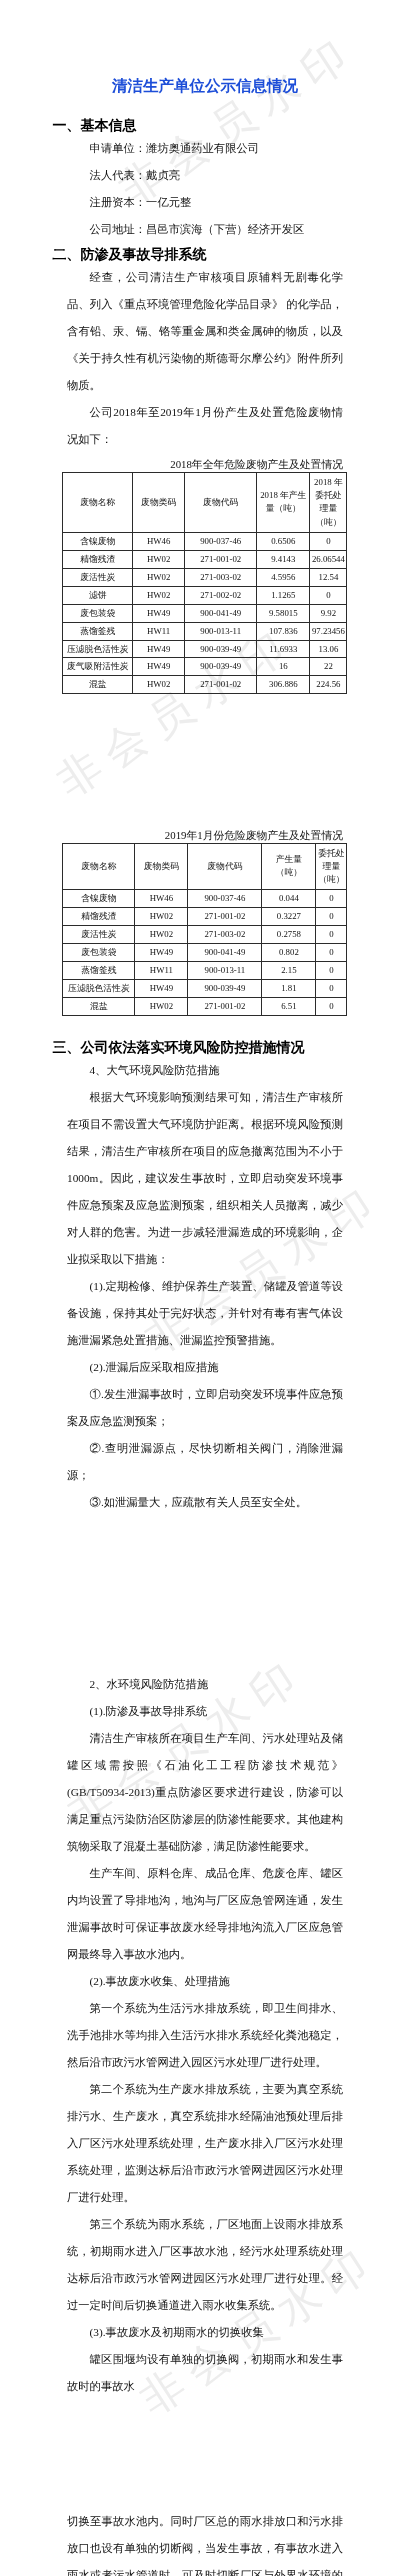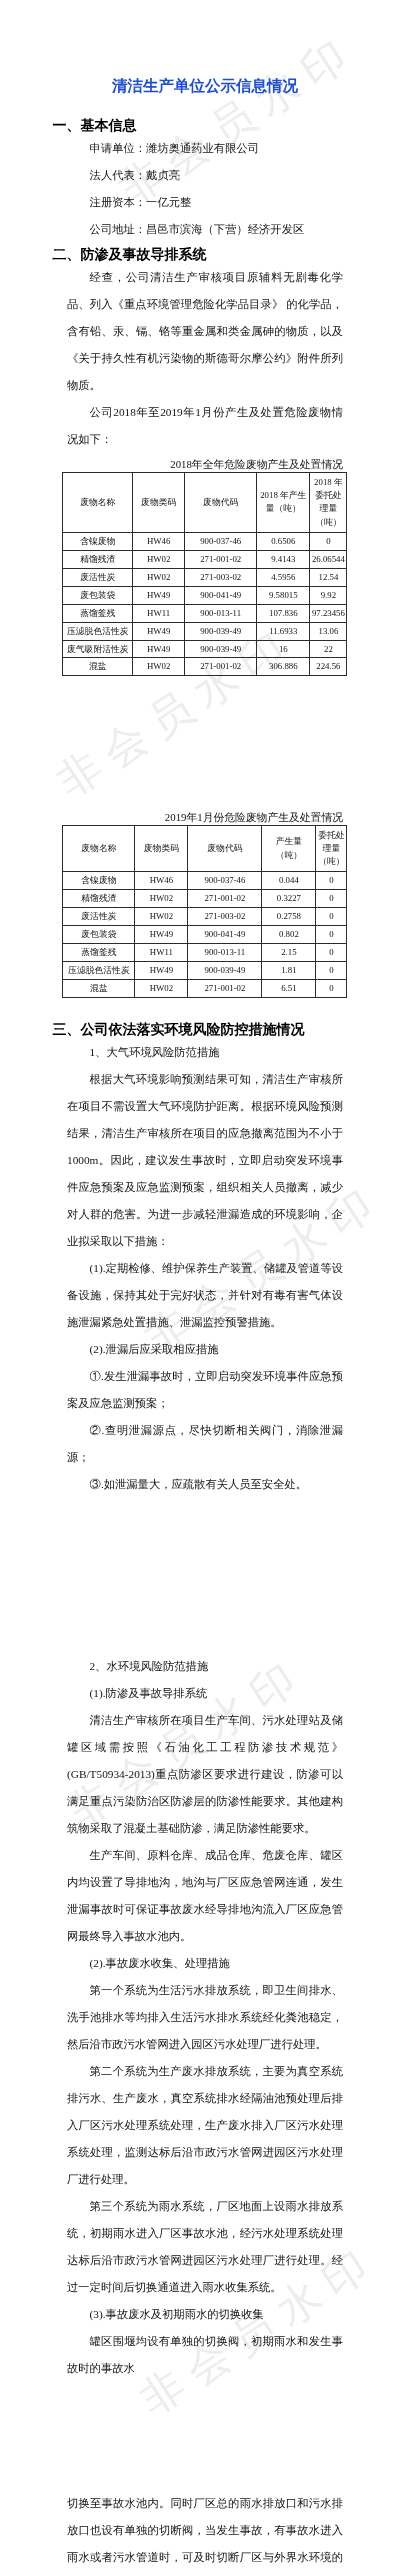--- a/index.html
+++ b/index.html
@@ -86,20 +86,27 @@
           <td>26.06544</td>
         </tr>
         <tr>
           <td>废活性炭</td>
           <td>HW02</td>
           <td>271-003-02</td>
           <td>4.5956</td>
           <td>12.54</td>
         </tr>
         <tr>
+          <td>滤饼</td>
+          <td>HW02</td>
+          <td>271-002-02</td>
+          <td>1.1265</td>
+          <td>0</td>
+        </tr>
+        <tr>
           <td>废包装袋</td>
           <td>HW49</td>
           <td>900-041-49</td>
           <td>9.58015</td>
           <td>9.92</td>
         </tr>
         <tr>
           <td>蒸馏釜残</td>
           <td>HW11</td>
           <td>900-013-11</td>
@@ -190,21 +197,21 @@
           <td>混盐</td>
           <td>HW02</td>
           <td>271-001-02</td>
           <td>6.51</td>
           <td>0</td>
         </tr>
       </tbody>
   </table>
 
   <div class="h1" style="margin-top:23px;">三、公司依法落实环境风险防控措施情况</div>
-  <div class="subhead">1、大气环境风险防范措施</div>
+  <div class="subhead">4、大气环境风险防范措施</div>
   <div class="para indent">根据大气环境影响预测结果可知，清洁生产审核所在项目不需设置大气环境防护距离。根据环境风险预测结果，清洁生产审核所在项目的应急撤离范围为不小于1000m。因此，建议发生事故时，立即启动突发环境事件应急预案及应急监测预案，组织相关人员撤离，减少对人群的危害。为进一步减轻泄漏造成的环境影响，企业拟采取以下措施：</div>
   <div class="para indent">(1).定期检修、维护保养生产装置、储罐及管道等设备设施，保持其处于完好状态，并针对有毒有害气体设施泄漏紧急处置措施、泄漏监控预警措施。</div>
   <div class="para indent">(2).泄漏后应采取相应措施</div>
   <div class="para indent">①.发生泄漏事故时，立即启动突发环境事件应急预案及应急监测预案；</div>
   <div class="para indent">②.查明泄漏源点，尽快切断相关阀门，消除泄漏源；</div>
   <div class="para indent">③.如泄漏量大，应疏散有关人员至安全处。</div>
 
   <div class="spacer" style="height:155px;"></div>
 
   <div class="subhead">2、水环境风险防范措施</div>

